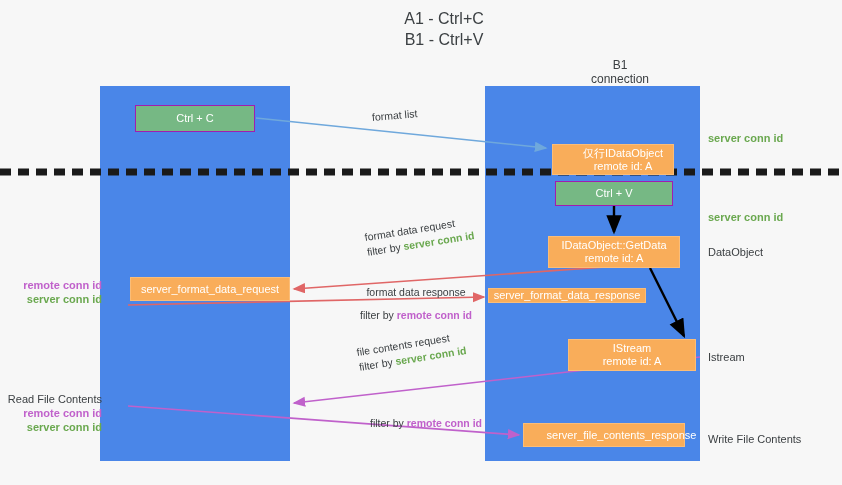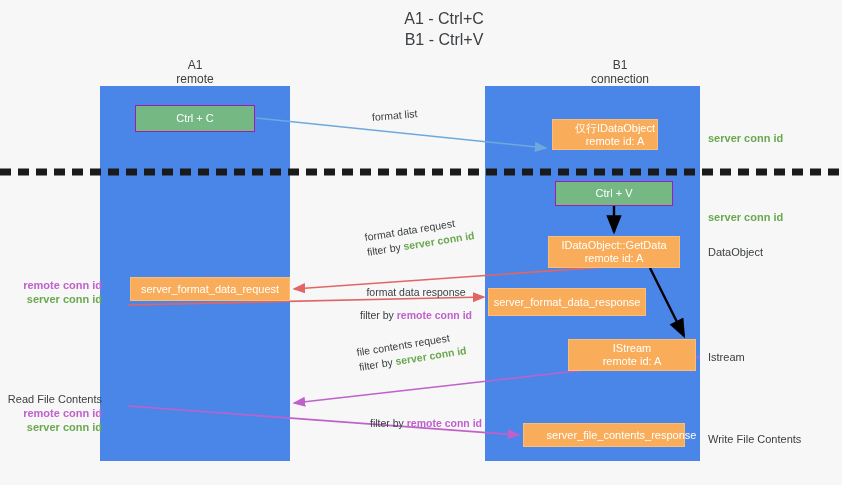--- a/index.html
+++ b/index.html
@@ -34,25 +34,25 @@
   .box{
     position:absolute;box-sizing:border-box;
     display:flex;align-items:center;justify-content:center;
     text-align:center;color:#ffffff;font-size:11px;line-height:13px;
     white-space:pre-line;
   }
   .green{background:#76b884;border:1px solid #a21caf;text-align:right;}
   .orange{background:#f9ad5a;border:1px solid #fbbd78;}
 
   .b-ctrlc{left:135px;top:105px;width:120px;height:27px;}
-  .b-idataobject{left:552px;top:119px;width:106px;height:31px;padding-left:20px;}
+  .b-idataobject{left:552px;top:144px;width:122px;height:31px;padding-left:20px;}
   .b-ctrlv{left:555px;top:181px;width:118px;height:25px;}
   .b-getdata{left:548px;top:236px;width:132px;height:32px;}
   .b-sfdreq{left:130px;top:277px;width:160px;height:24px;text-align:right;}
-  .b-sfdres{left:488px;top:288px;width:158px;height:28px;}
+  .b-sfdres{left:488px;top:288px;width:158px;height:15px;}
   .b-istream{left:568px;top:339px;width:128px;height:32px;}
   .b-sfcreq{left:130px;top:393px;width:160px;height:24px;}
   .b-sfcres{left:523px;top:423px;width:162px;height:24px;padding-left:35px;}
 
   .side-label{position:absolute;font-size:11px;line-height:14px;color:#3c4043;}
   .green-t{color:#6aa84f;font-weight:bold;}
   .purple-t{color:#c061cb;font-weight:bold;}
   .plain-t{color:#3c4043;}
 
   .lbl-right-1{left:708px;top:131px;}
@@ -79,22 +79,20 @@
   svg.overlay{position:absolute;left:0;top:0;width:842px;height:485px;pointer-events:none;}
 </style>
 </head>
 <body>
 
 <div id="stage">
 
   <div class="title">A1 - Ctrl+C
 B1 - Ctrl+V</div>
 
-  <div class="col-head a">A1
-remote</div>
   <div class="col-head b">B1
 connection</div>
 
   <div class="lane a"></div>
   <div class="lane b"></div>
 
   <svg class="overlay" viewBox="0 0 842 485">
     <defs>
       <marker id="ah-blue" markerWidth="9" markerHeight="9" refX="7" refY="3.2" orient="auto">
         <path d="M0,0 L8,3.2 L0,6.4 z" fill="#6fa8dc"></path>

